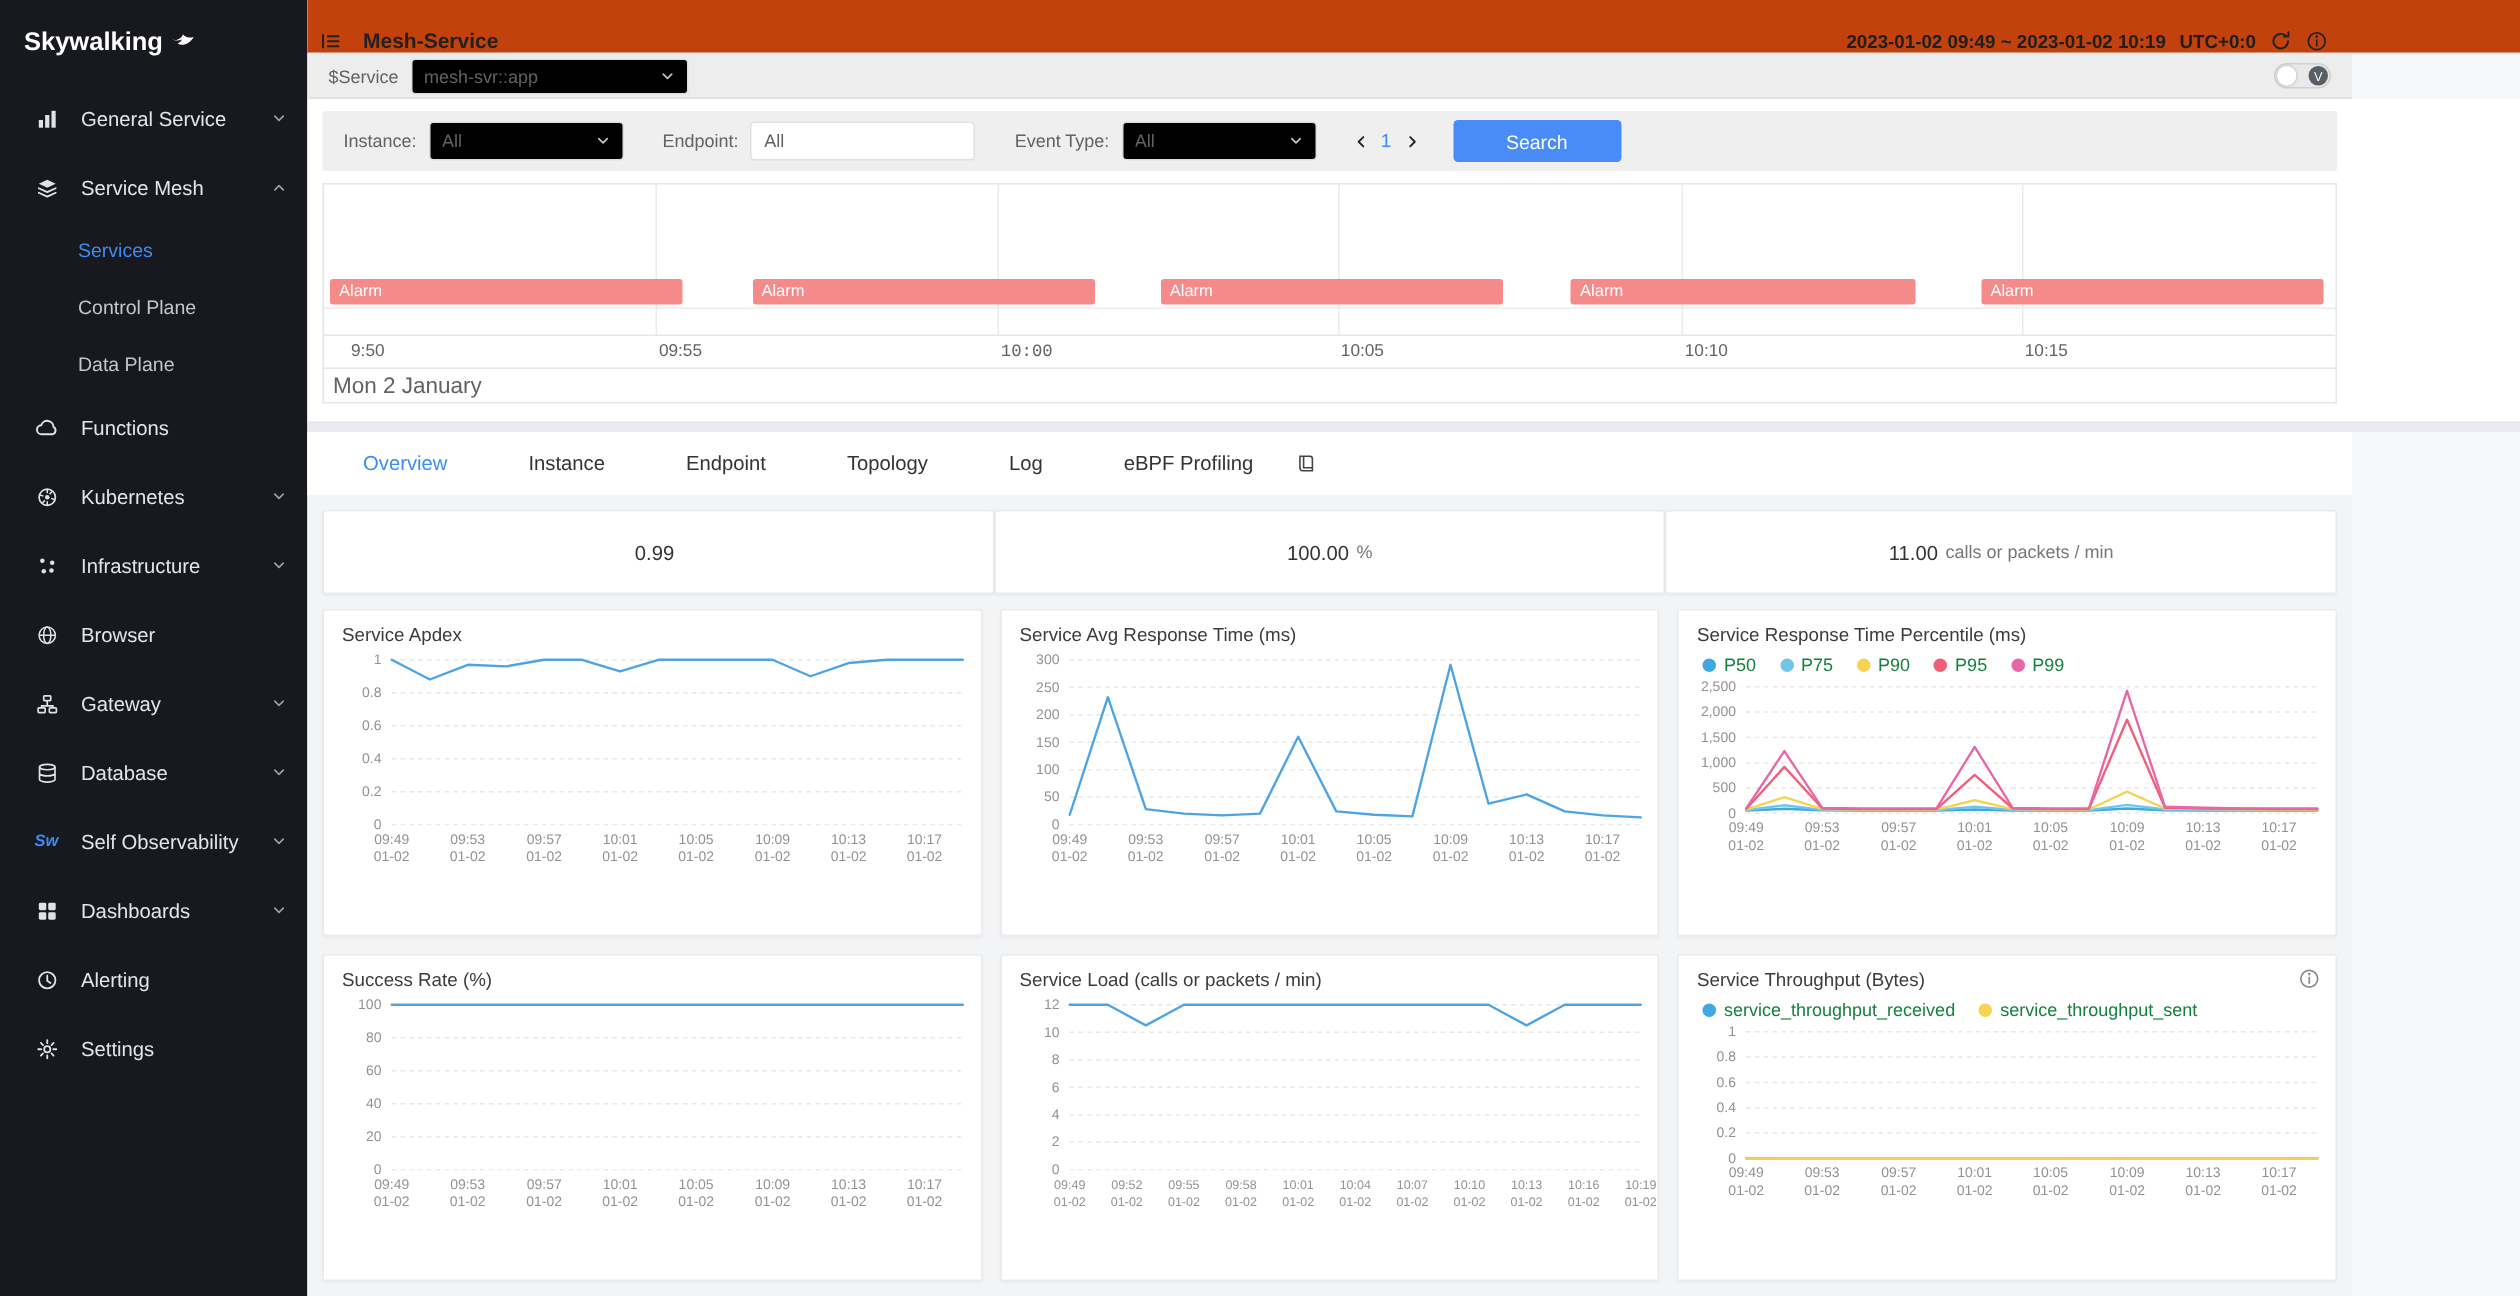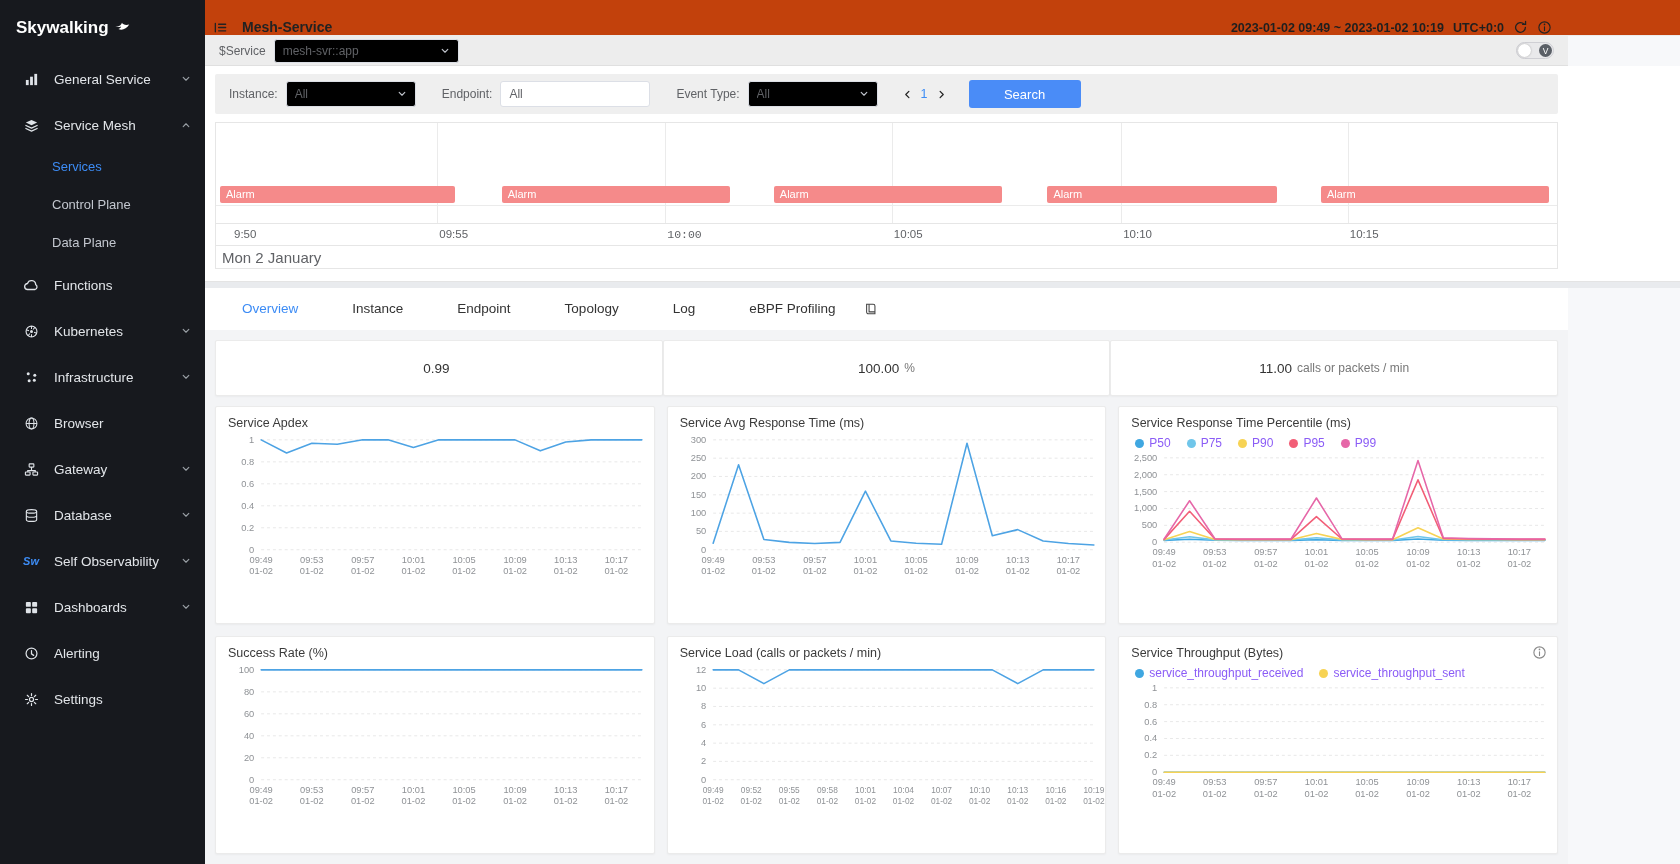--- a/index.html
+++ b/index.html
@@ -68,21 +68,21 @@
   .stat-value{font-size:13.5px;color:#333}
   .stat-unit{font-size:12px;color:#777;margin-left:5px}
 
   .charts-grid{display:grid;grid-template-columns:repeat(3,1fr);gap:12px;padding:10px;flex:1;min-height:0}
   .chart-card{background:#fff;border:1px solid #ebebeb;border-radius:2px;box-shadow:0 1px 2px rgba(0,0,0,.04);position:relative;overflow:hidden}
   .chart-title{font-size:12.5px;color:#3b3b3b;padding:9px 12px 2px 12px}
   .chart-card svg{display:block;width:100%}
   .chart-card text{font-family:"Liberation Sans",sans-serif}
   text.tick{font-size:9.5px;fill:#8f9296}
   text.tick.sm{font-size:8.5px}
-  .chart-legend{display:flex;align-items:center;gap:16px;padding:4px 16px 0 16px;font-size:12px;color:#8b5cf6;flex-wrap:wrap}
+  .chart-legend{display:flex;align-items:center;gap:16px;padding:4px 16px 0 16px;font-size:12px;color:#15803d;flex-wrap:wrap}
   .lg-item{display:flex;align-items:center;gap:5px;cursor:pointer;white-space:nowrap}
   .lg-dot{width:9px;height:9px;border-radius:50%;display:inline-block}
   .card-info{position:absolute;top:8px;right:10px;color:#8a8a8a;cursor:pointer;display:flex}
   .sw-mini{color:#3d8cf5;font-weight:700;font-style:italic;font-size:11px}
 </style>
 </head>
 <body>
 
 <div class="app">
 

